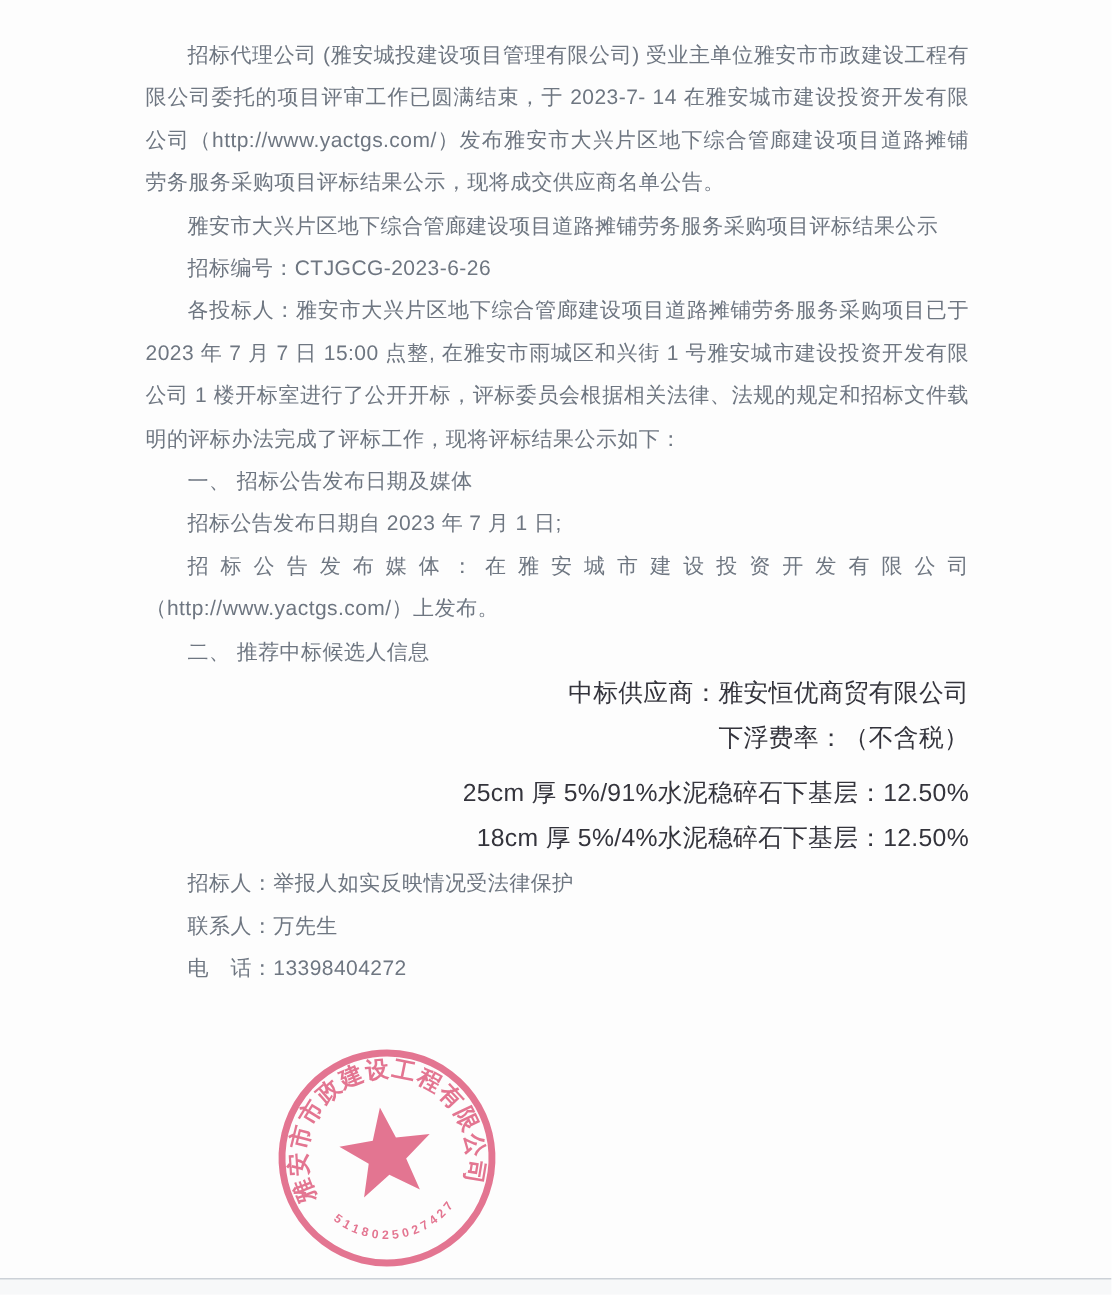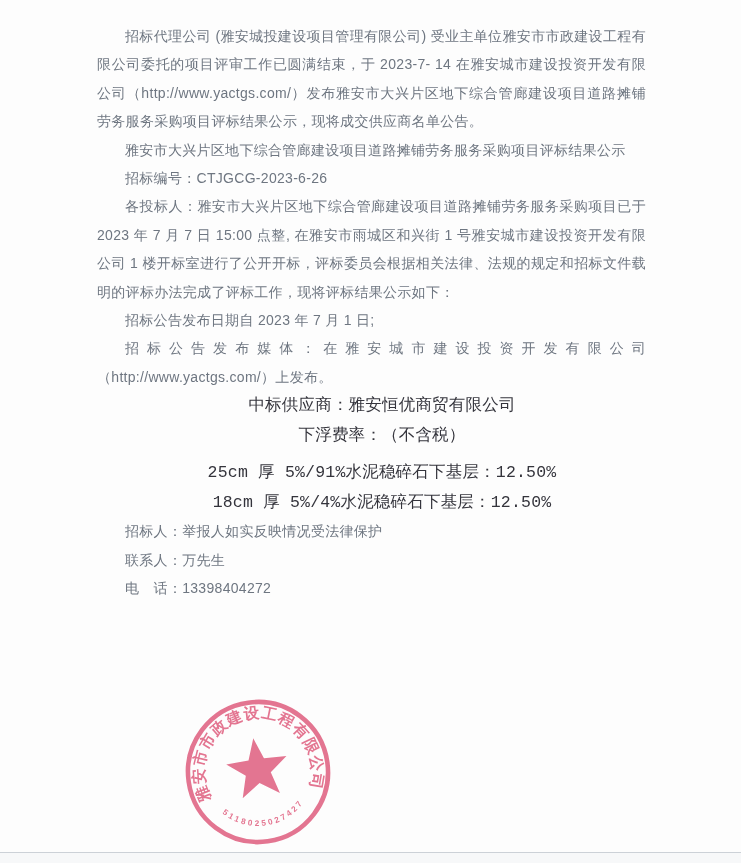--- a/index.html
+++ b/index.html
@@ -22,27 +22,27 @@
   .content p {
     margin: 0;
     font-size: 14px;
     line-height: 28.4px;
     color: #6e7681;
     text-align: justify;
     letter-spacing: 0.3px;
   }
   .content p.indent { text-indent: 2em; }
   .content p.serif {
-    font-family: Liberation Mono, monospace;
+    font-family: Liberation Sans, sans-serif;
     color: #34343c;
     font-size: 16.5px;
     line-height: 29.5px;
     padding-left: 21px;
     letter-spacing: 0.2px;
-    text-align: center;
+    text-align: right;
   }
   .content p.gap-before { margin-top: 8px; }
   .content p.gap-before-lg { margin-top: 11px; }
   
   .seal {
     position: absolute;
     left: 183px; top: 697px;
     width: 150px; height: 150px;
     transform: rotate(-8deg);
     opacity: 0.82;
@@ -68,22 +68,24 @@
 </head>
 <body>
 
 <div class="page">
 
   <div class="content" id="doc-content">
       <p class="sans indent">招标代理公司 (雅安城投建设项目管理有限公司) 受业主单位雅安市市政建设工程有限公司委托的项目评审工作已圆满结束，于 2023-7- 14 在雅安城市建设投资开发有限公司（http://www.yactgs.com/）发布雅安市大兴片区地下综合管廊建设项目道路摊铺劳务服务采购项目评标结果公示，现将成交供应商名单公告。</p>
       <p class="sans indent">雅安市大兴片区地下综合管廊建设项目道路摊铺劳务服务采购项目评标结果公示</p>
       <p class="sans indent">招标编号：CTJGCG-2023-6-26</p>
       <p class="sans indent">各投标人：雅安市大兴片区地下综合管廊建设项目道路摊铺劳务服务采购项目已于 2023 年 7 月 7 日 15:00 点整, 在雅安市雨城区和兴街 1 号雅安城市建设投资开发有限公司 1 楼开标室进行了公开开标，评标委员会根据相关法律、法规的规定和招标文件载明的评标办法完成了评标工作，现将评标结果公示如下：</p>
+      <p class="sans indent">一、 招标公告发布日期及媒体</p>
       <p class="sans indent">招标公告发布日期自 2023 年 7 月 1 日;</p>
       <p class="sans indent">招标公告发布媒体：在雅安城市建设投资开发有限公司（http://www.yactgs.com/）上发布。</p>
+      <p class="sans indent">二、 推荐中标候选人信息</p>
       <p class="serif">中标供应商：雅安恒优商贸有限公司</p>
       <p class="serif">下浮费率：（不含税）</p>
       <p class="serif gap-before">25cm 厚 5%/91%水泥稳碎石下基层：12.50%</p>
       <p class="serif">18cm 厚 5%/4%水泥稳碎石下基层：12.50%</p>
       <p class="sans indent">招标人：举报人如实反映情况受法律保护</p>
       <p class="sans indent">联系人：万先生</p>
       <p class="sans indent">电　话：13398404272</p>
     </div>
 
   <svg class="seal" viewBox="0 0 150 150" xmlns="http://www.w3.org/2000/svg" aria-hidden="true">

